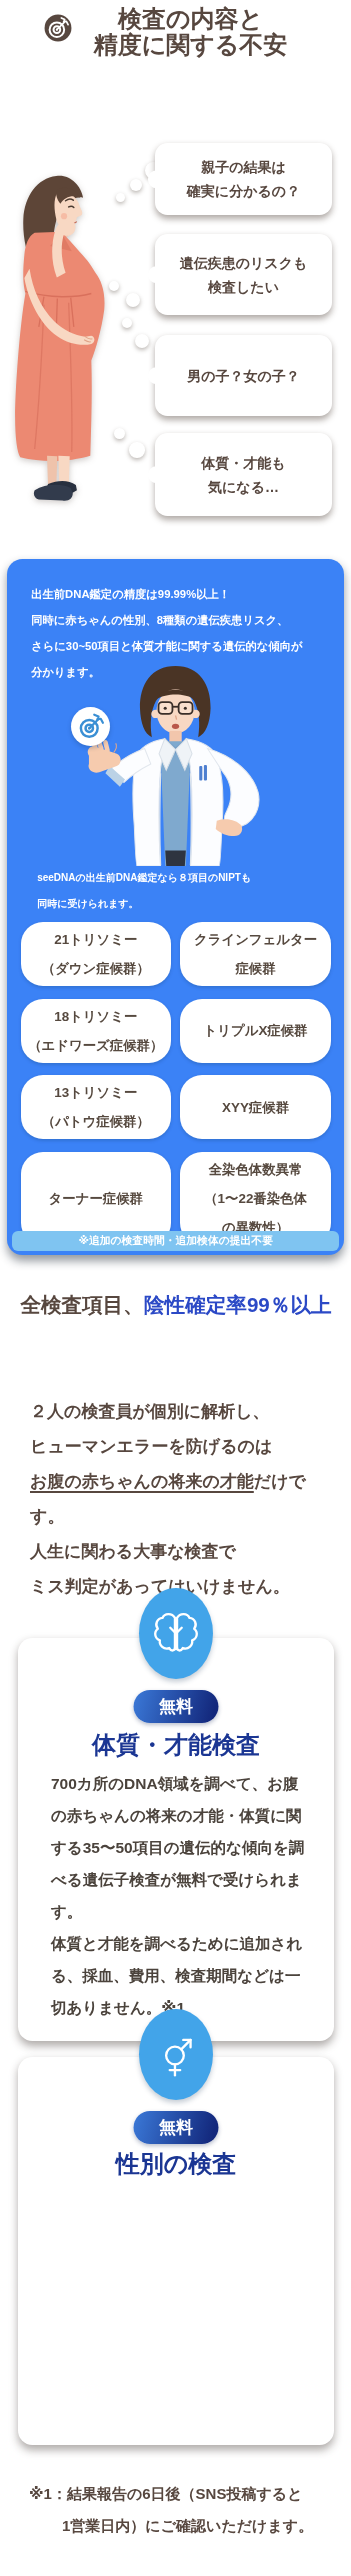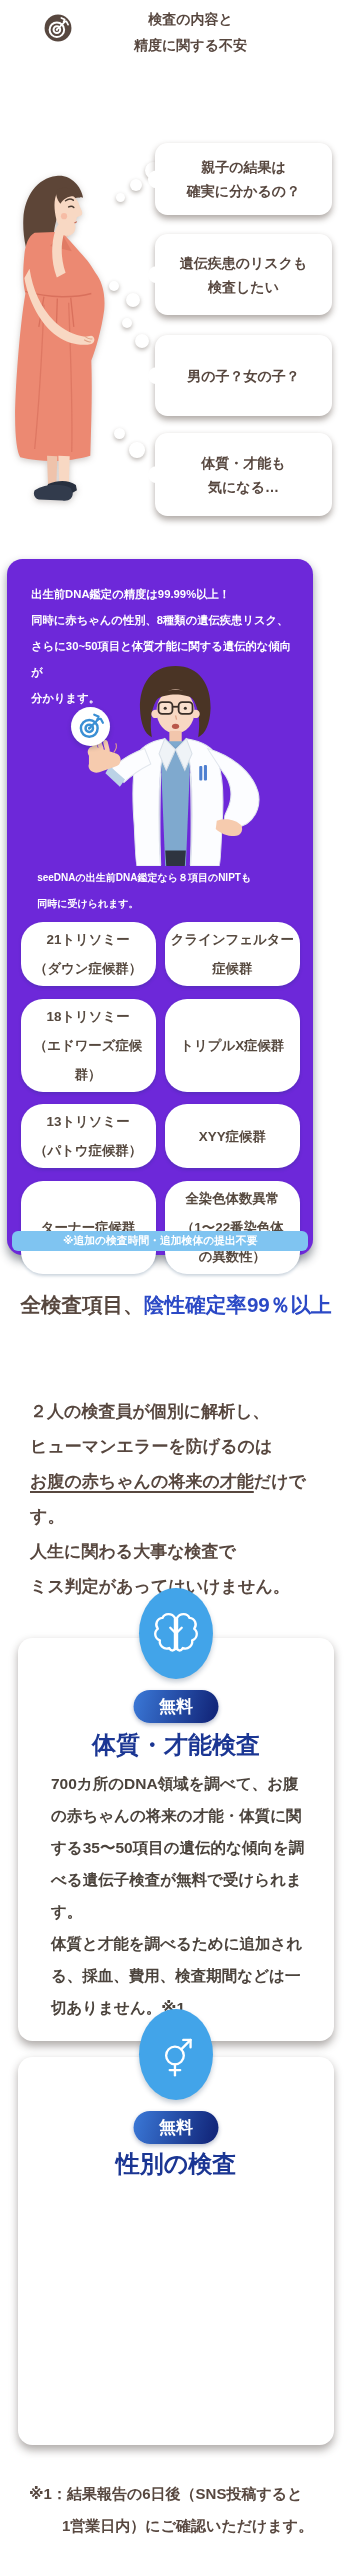--- a/index.html
+++ b/index.html
@@ -8,21 +8,21 @@
     font-family:"Liberation Sans","DejaVu Sans",sans-serif;
     overflow:hidden;-webkit-font-smoothing:antialiased;
   }
   .pre{white-space:pre-line;}
 
   
   .header{position:absolute;top:6.2px;left:0;right:0;}
   .header-icon{position:absolute;left:44px;top:8.2px;width:28px;height:28px;}
   .page-title{
     text-align:center;padding-left:29px;
-    font-size:14px;line-height:26px;font-weight:700;color:#57473F;
+    font-size:24px;line-height:26px;font-weight:700;color:#57473F;
   }
 
   
   .concerns{position:absolute;top:139px;left:0;width:352px;height:433px;}
   .woman{position:absolute;left:14.4px;top:36px;width:98px;height:327px;
          filter:drop-shadow(0 2.1px 3.1px rgba(60,45,35,.25));}
   .bubble{
     position:absolute;left:155px;width:177px;background:#ffffff;border-radius:12.4px;
     box-shadow:0 3.1px 6.2px rgba(60,45,35,.4);
     display:flex;align-items:center;justify-content:center;text-align:center;
@@ -34,22 +34,22 @@
   }
   .bubble-1{top:4.1px;height:72px;}
   .bubble-2{top:95px;height:81px;}
   .bubble-3{top:196px;height:81px;}
   .bubble-4{top:294px;height:83px;}
   .dot{position:absolute;background:#fff;border-radius:50%;
        box-shadow:0 2.1px 4.1px rgba(60,45,35,.35);}
 
   
   .info-card{
-    position:absolute;top:559px;left:7.2px;width:306px;height:696px;
-    background:#6d28d9;border-radius:15.5px;
+    position:absolute;top:559px;left:7.2px;width:337px;height:696px;
+    background:#3b82f6;border-radius:15.5px;
     box-shadow:0 5.2px 9.3px rgba(20,30,45,.45);
   }
   .info-intro{
     position:absolute;top:21.6px;left:24px;right:15.5px;
     color:#fff;font-size:11.3px;line-height:26px;font-weight:700;
   }
   .doctor{position:absolute;left:72px;top:106px;width:191px;height:201px;}
   .target-badge{
     position:absolute;left:64px;top:148px;width:39px;height:39px;border-radius:50%;
     background:#ffffff;box-shadow:0 2.1px 4.1px rgba(20,50,90,.25);

